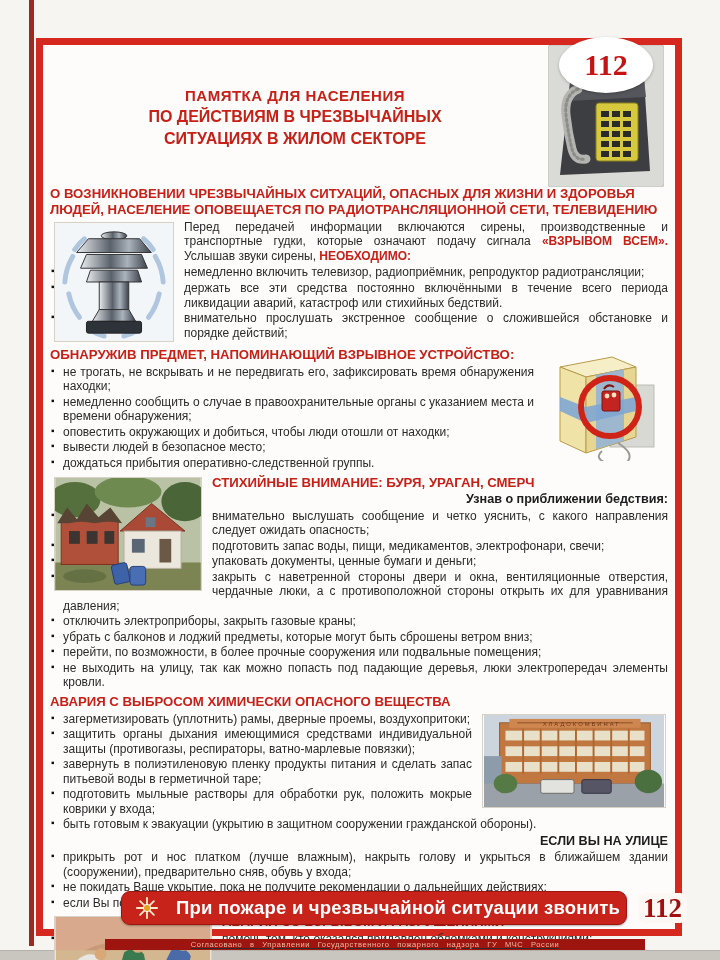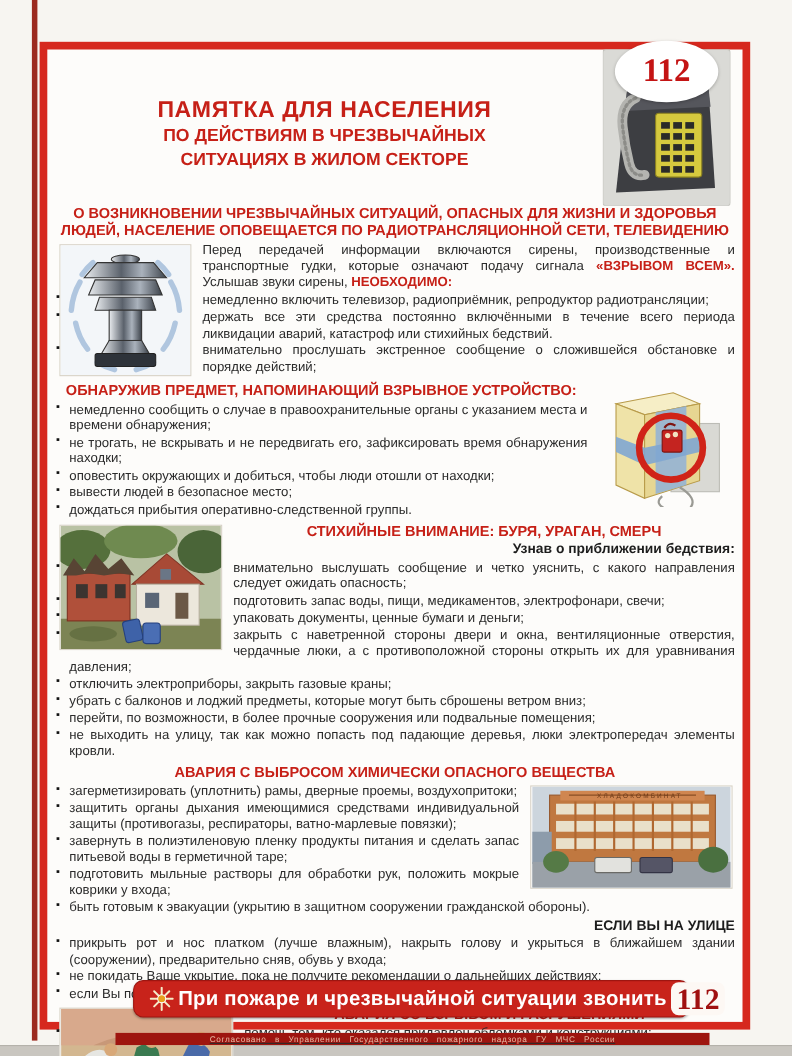--- a/index.html
+++ b/index.html
@@ -16,52 +16,52 @@
   }
   .edge-left{position:absolute;left:29px;top:0;width:5px;height:946px;background:#9c2a20}
   .scan-band{position:absolute;left:0;top:950px;width:720px;height:10px;background:#c9c6c0;border-top:1px solid #b5b2ab}
   .frame{
     position:absolute;left:36px;top:38px;width:646px;height:898px;
     border:7px solid var(--frame-red);background:#fdfcfa;padding:0 7px;
   }
   
   .header{position:relative;padding:42px 132px 6px 4px;min-height:138px}
   .title{text-align:center;color:var(--accent-red);font-weight:bold}
-  .title .t1{font-size:21px;letter-spacing:.5px}
+  .title .t1{font-size:15px;letter-spacing:.5px}
   .title .t2,.title .t3{font-size:16px;margin-top:2px}
   .phone-wrap{position:absolute;right:4px;top:0;width:116px;height:142px}
   .phone-wrap svg{display:block;width:116px;height:142px}
   .badge-oval{
     position:absolute;left:50%;top:-8px;transform:translateX(-50%);
     width:94px;height:56px;background:#fff;border-radius:50%;
     display:flex;align-items:center;justify-content:center;
     box-shadow:0 1px 3px rgba(0,0,0,.25);
   }
   .badge-oval span{
     font-family:"Liberation Serif","DejaVu Serif",serif;
     font-weight:bold;font-size:30px;color:#c41414;
   }
   
-  h2{margin:3px 0 2px;font-size:13.2px;text-align:center;color:var(--accent-red);font-weight:bold}
+  h2{margin:3px 0 2px;font-size:13.2px;text-align:left;color:var(--accent-red);font-weight:bold}
   h3{margin:2px 0 1px;font-size:12.6px;text-align:right;color:#1d1d1d;font-weight:bold}
   .sec{overflow:visible}
   .sec::after{content:"";display:block;clear:both}
   p.intro{margin:1px 0 2px;text-align:justify}
   .em-red{color:var(--accent-red);font-weight:bold}
   ul.b{list-style:none;margin:0;padding:0}
   ul.b li{position:relative;padding-left:13px;margin:0 0 1px;text-align:justify}
   ul.b li::before{content:"▪";position:absolute;left:1px;top:0;font-size:10px;color:#111}
   .img{border:1px solid #d8d2c6;background:#fff}
   .img.fl{float:left;margin:2px 10px 2px 4px}
   .img.fr{float:right;margin:2px 2px 2px 10px}
   
   .callbar{
     position:absolute;left:78px;bottom:4px;width:506px;height:34px;
     background:var(--bar-red);border-radius:9px;border:1px solid #9e1510;
-    display:flex;align-items:center;padding:0 6px 0 14px;gap:4px;
+    display:flex;align-items:center;padding:0 6px 0 14px;gap:18px;
     box-shadow:0 1px 2px rgba(0,0,0,.3);
   }
   .callbar .star{width:22px;height:22px;flex:0 0 auto}
   .callbar .bar-text{color:#fff;font-weight:bold;font-size:18.5px;white-space:nowrap;letter-spacing:.2px}
   .callbar .bar-num{
     margin-left:auto;background:#fdf8f4;border-radius:7px;padding:0 5px;line-height:30px;
     font-family:"Liberation Serif","DejaVu Serif",serif;font-weight:bold;font-size:27px;color:#a01010;
   }
   .footer-strip{
     position:absolute;left:105px;top:939px;width:540px;height:11px;background:var(--dark-red);
@@ -165,22 +165,22 @@
       <polygon points="16,48 42,58 92,48 92,62 42,74 16,62" fill="#7fa6d2" opacity=".9"></polygon>
       <rect x="58" y="42" width="18" height="20" rx="2" fill="#c42420" stroke="#7e1410"></rect>
       <circle cx="63" cy="47" r="2.4" fill="#f2e2c0"></circle>
         <circle cx="70" cy="46" r="2.4" fill="#f2e2c0"></circle>
       <path d="M60 40 q4 -6 10 -2" fill="none" stroke="#7e1410" stroke-width="2"></path>
       <circle cx="66" cy="58" r="29" fill="none" stroke="#d02318" stroke-width="6"></circle>
       <path d="M74 94 q16 10 10 18 q-6 8 -22 2 q-12 -5 -4 -12" fill="none" stroke="#9a9a94" stroke-width="2"></path>
     </svg>
     <h2>ОБНАРУЖИВ ПРЕДМЕТ, НАПОМИНАЮЩИЙ ВЗРЫВНОЕ УСТРОЙСТВО:</h2>
     <ul class="b">
+        <li>не трогать, не вскрывать и не передвигать его, зафиксировать время обнаружения находки;</li>
         <li>немедленно сообщить о случае в правоохранительные органы с указанием места и времени обнаружения;</li>
-        <li>не трогать, не вскрывать и не передвигать его, зафиксировать время обнаружения находки;</li>
         <li>оповестить окружающих и добиться, чтобы люди отошли от находки;</li>
         <li>вывести людей в безопасное место;</li>
         <li>дождаться прибытия оперативно-следственной группы.</li>
       </ul>
   </div>
 
   <div class="sec">
     <svg class="img fl" width="148" height="114" viewBox="0 0 148 114">
       <rect width="148" height="114" fill="#b9c2a4"></rect>
       <ellipse cx="20" cy="22" rx="26" ry="18" fill="#55703c"></ellipse>

